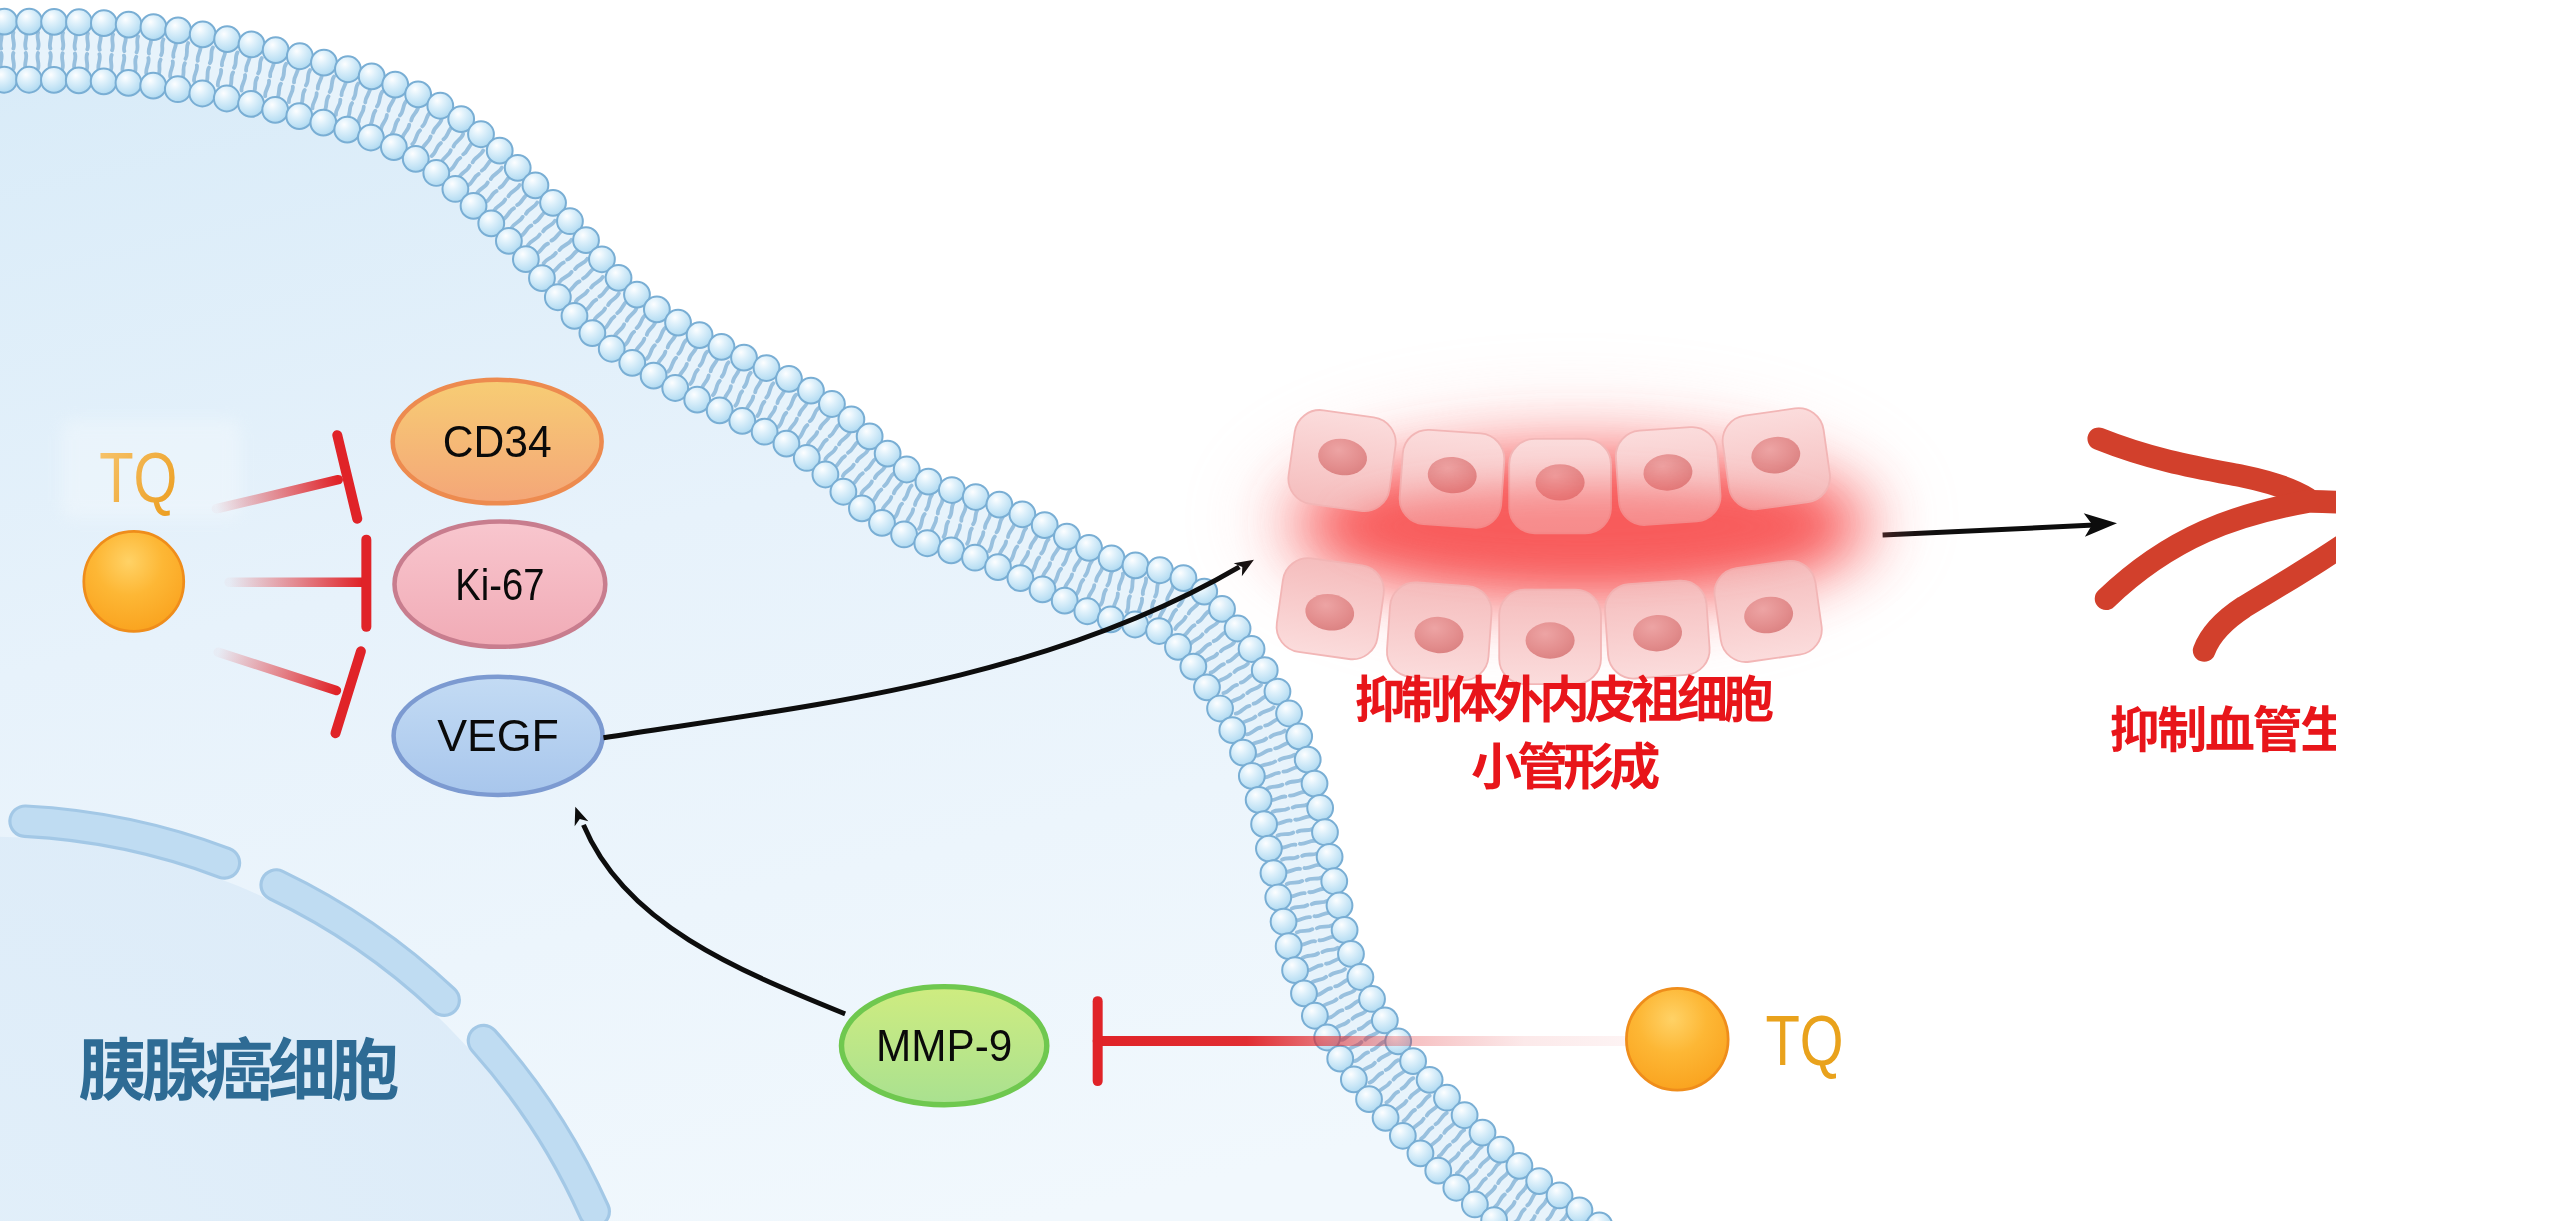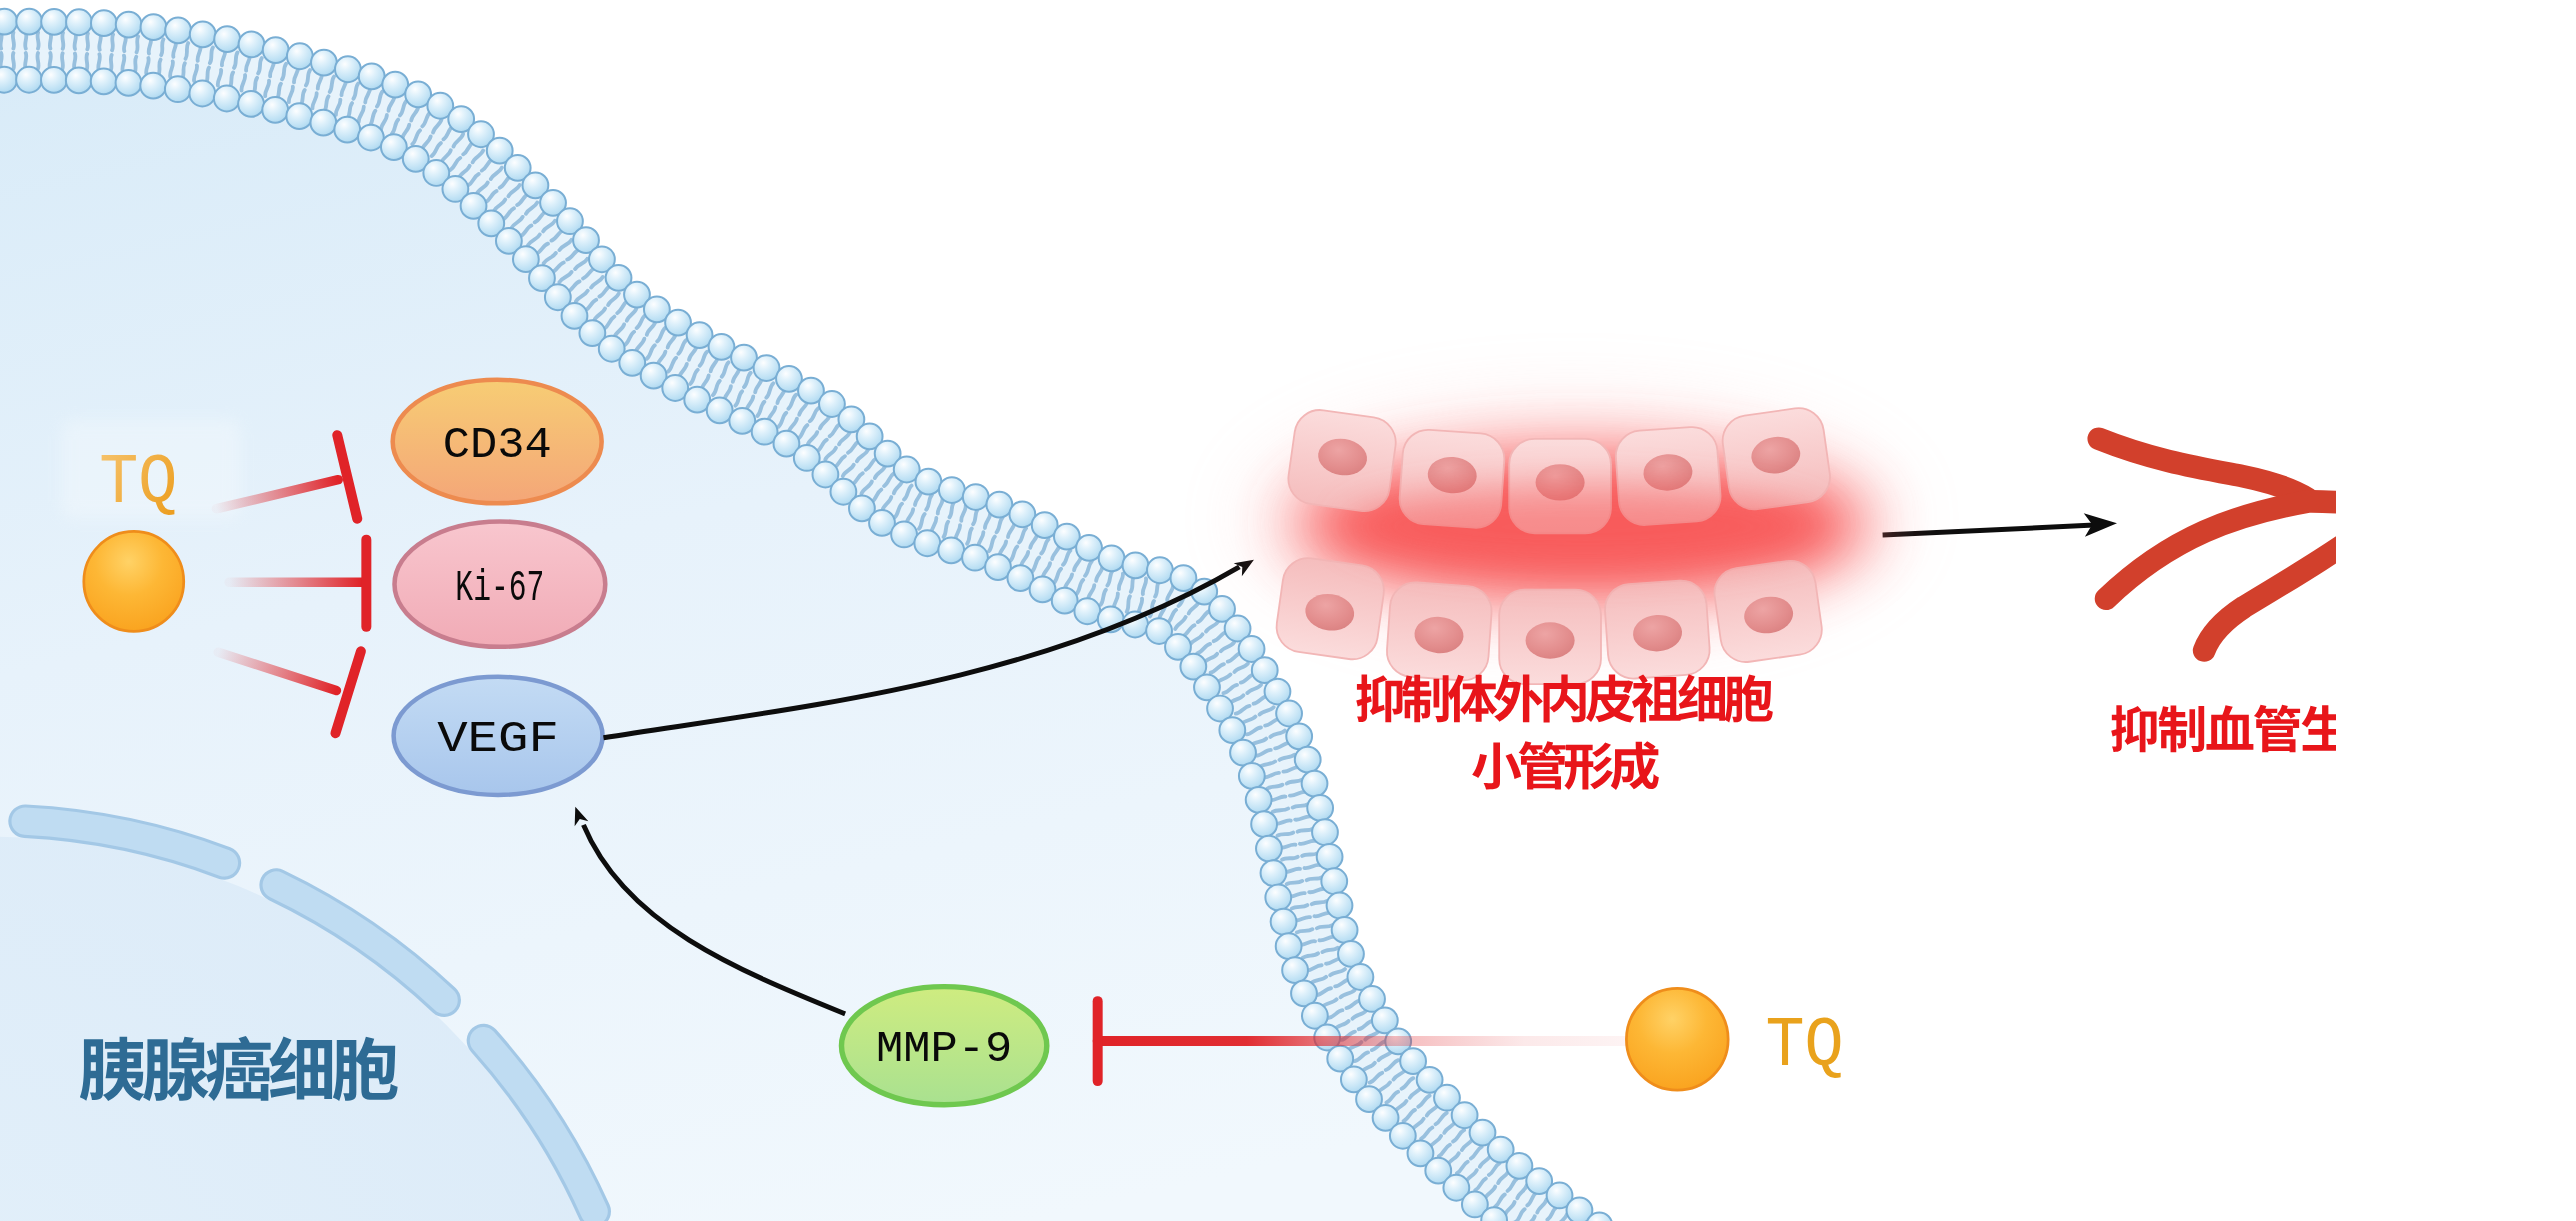--- a/index.html
+++ b/index.html
@@ -1,14 +1,14 @@
 <!DOCTYPE html>
 <html style="font-size:14.5px"><head><meta charset="utf-8"><style>
 html,body{margin:0;padding:0;background:#fff}
-#c{position:relative;width:2336px;height:1221px;overflow:hidden;font-family:Liberation Mono, monospace}
+#c{position:relative;width:2336px;height:1221px;overflow:hidden;font-family:Liberation Sans, sans-serif}
 </style></head><body>
 <div id="c">
 <svg width="2576" height="1221" viewBox="0 0 2835 1344">
 <defs>
 <path id="g0" d="M82 815V451C82 305 78 102 23 -36C49 -46 96 -70 116 -87C152 4 169 125 177 242H257V46C257 34 254 30 243 30C232 30 201 30 170 31C184 2 197 -50 199 -79C259 -79 297 -76 327 -57C355 -39 363 -6 363 44V815ZM183 706H257V586H183ZM183 478H257V353H182L183 451ZM429 482C423 403 411 307 399 243H581C553 145 492 55 360 -4C386 -25 422 -68 437 -92C547 -35 615 41 656 126C705 21 780 -52 900 -90C914 -59 945 -13 969 10C830 41 751 125 711 243H841C838 210 835 195 830 188C825 182 820 180 811 180C803 180 789 180 771 183C782 162 792 129 793 105C825 104 854 104 872 107C890 109 909 116 923 133C940 155 947 202 951 304C952 316 952 338 952 338H711L714 388H919V624H716V673H949V774H716V850H605V774H390V673H605V624H425V530H605V482ZM603 388 600 338H519L525 388ZM716 530H811V482H716Z"></path>
         <path id="g1" d="M547 535H805V480H547ZM547 674H805V620H547ZM408 330V230H509C482 153 438 92 382 52V815H86V449C86 301 83 99 23 -39C50 -49 97 -75 118 -93C157 -1 176 123 184 242H274V41C274 29 270 25 259 25C248 25 215 24 183 26C197 -4 211 -57 213 -87C274 -87 314 -84 344 -65C370 -49 379 -21 382 20C401 1 424 -25 434 -42C526 17 595 125 628 284V28C628 17 624 14 612 14C600 14 560 14 524 15C537 -15 551 -59 554 -88C616 -88 662 -87 695 -71C729 -54 737 -25 737 26V135C777 62 834 -7 911 -50C926 -20 961 26 982 47C914 77 862 124 823 179C867 210 921 253 969 294L874 366C848 335 809 297 773 264C758 296 746 328 737 359V390H918V765H731L766 832L630 851C625 826 615 795 604 765H438V390H628V311L569 332L550 330ZM191 706H274V586H191ZM191 478H274V353H190L191 449Z"></path>
         <path id="g2" d="M498 555H752V509H498ZM400 630V433H856V630ZM398 325H510V273H398ZM312 400V197H601V400ZM732 325H854V273H732ZM645 400V197H947V400ZM313 156V-56H821V-88H933V156H821V39H680V182H565V39H423V156ZM494 828C507 808 520 784 531 761H173V491C163 542 141 613 115 669L30 633C56 569 79 484 84 431L173 472V441L171 360C114 331 60 304 20 287L54 179L160 241C145 150 114 60 50 -12C72 -26 117 -69 133 -91C261 48 283 280 283 440V660H966V761H660C646 793 624 832 602 861Z"></path>
         <path id="g3" d="M29 73 47 -43C149 -23 280 0 404 25L397 131C264 109 124 85 29 73ZM422 802V559L333 619C318 594 302 568 285 544L181 536C241 615 300 712 344 805L227 854C184 738 111 617 86 585C62 553 44 532 21 527C35 495 55 438 60 414C78 422 105 428 208 440C167 390 132 351 114 335C80 302 56 282 30 276C43 247 60 192 66 170C94 184 136 195 400 238C397 263 394 309 395 339L234 317C302 385 367 463 422 542V-70H532V-14H825V-61H940V802ZM623 97H532V328H623ZM733 97V328H825V97ZM623 439H532V681H623ZM733 439V681H825V439Z"></path>
         <path id="g4" d="M822 613C818 381 811 294 797 273C788 261 779 258 766 258H753V551H518L550 613ZM81 804V442C81 296 78 96 24 -42C50 -51 96 -76 116 -93C152 -4 169 116 177 231H262V35C262 23 258 19 248 19C237 19 206 19 176 20C189 -9 202 -60 204 -90C264 -90 302 -88 331 -68C361 -49 368 -17 368 33V489C395 472 426 449 441 434V82C441 -43 480 -75 610 -75C639 -75 781 -75 812 -75C927 -75 960 -31 974 116C943 123 897 141 872 160C864 48 855 27 803 27C770 27 649 27 622 27C563 27 553 35 553 82V240H690C702 212 709 178 711 152C756 151 798 151 825 156C856 161 877 171 897 200C923 238 931 356 937 672C938 687 938 720 938 720H596C609 754 620 788 630 822L508 850C479 738 429 625 368 544V804ZM553 448H642V343H553ZM183 695H262V575H183ZM183 467H262V342H182L183 442Z"></path>
         <path id="g5" d="M355 52C374 69 408 87 590 157C584 181 577 224 575 256L464 219V683C523 702 585 723 638 746L561 834C508 804 425 767 351 742V242C351 190 319 152 295 134C314 117 344 76 355 52ZM601 725V-90H716V620H822V193C822 181 819 178 808 178C796 177 763 177 730 178C747 148 764 96 769 63C825 63 866 66 897 86C929 106 937 139 937 190V725ZM133 850V660H42V550H133V368L30 337L58 222L133 248V38C133 26 129 23 118 23C107 22 77 22 45 24C59 -8 72 -57 75 -86C134 -87 175 -82 204 -63C233 -45 242 -14 242 39V287L333 320L314 427L242 403V550H321V660H242V850Z"></path>

